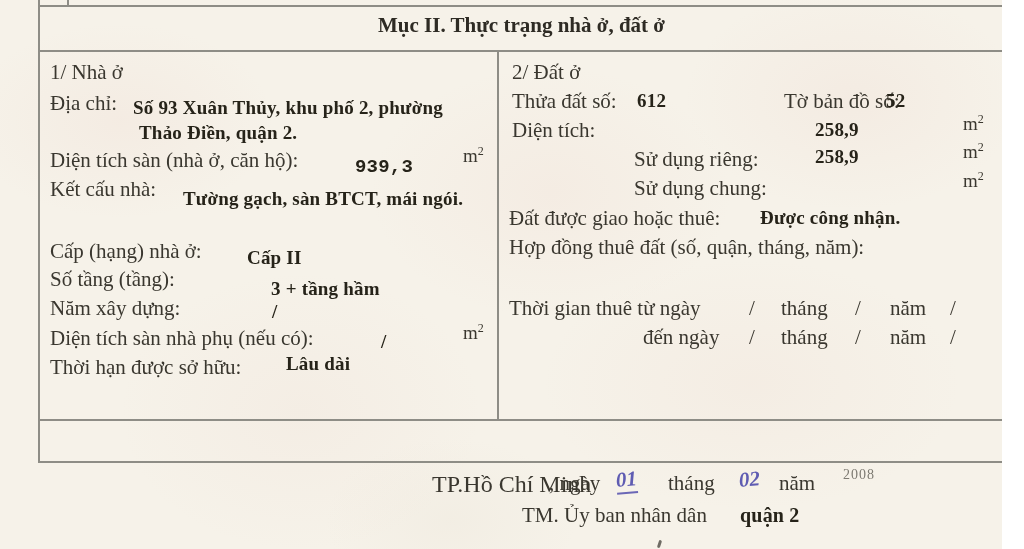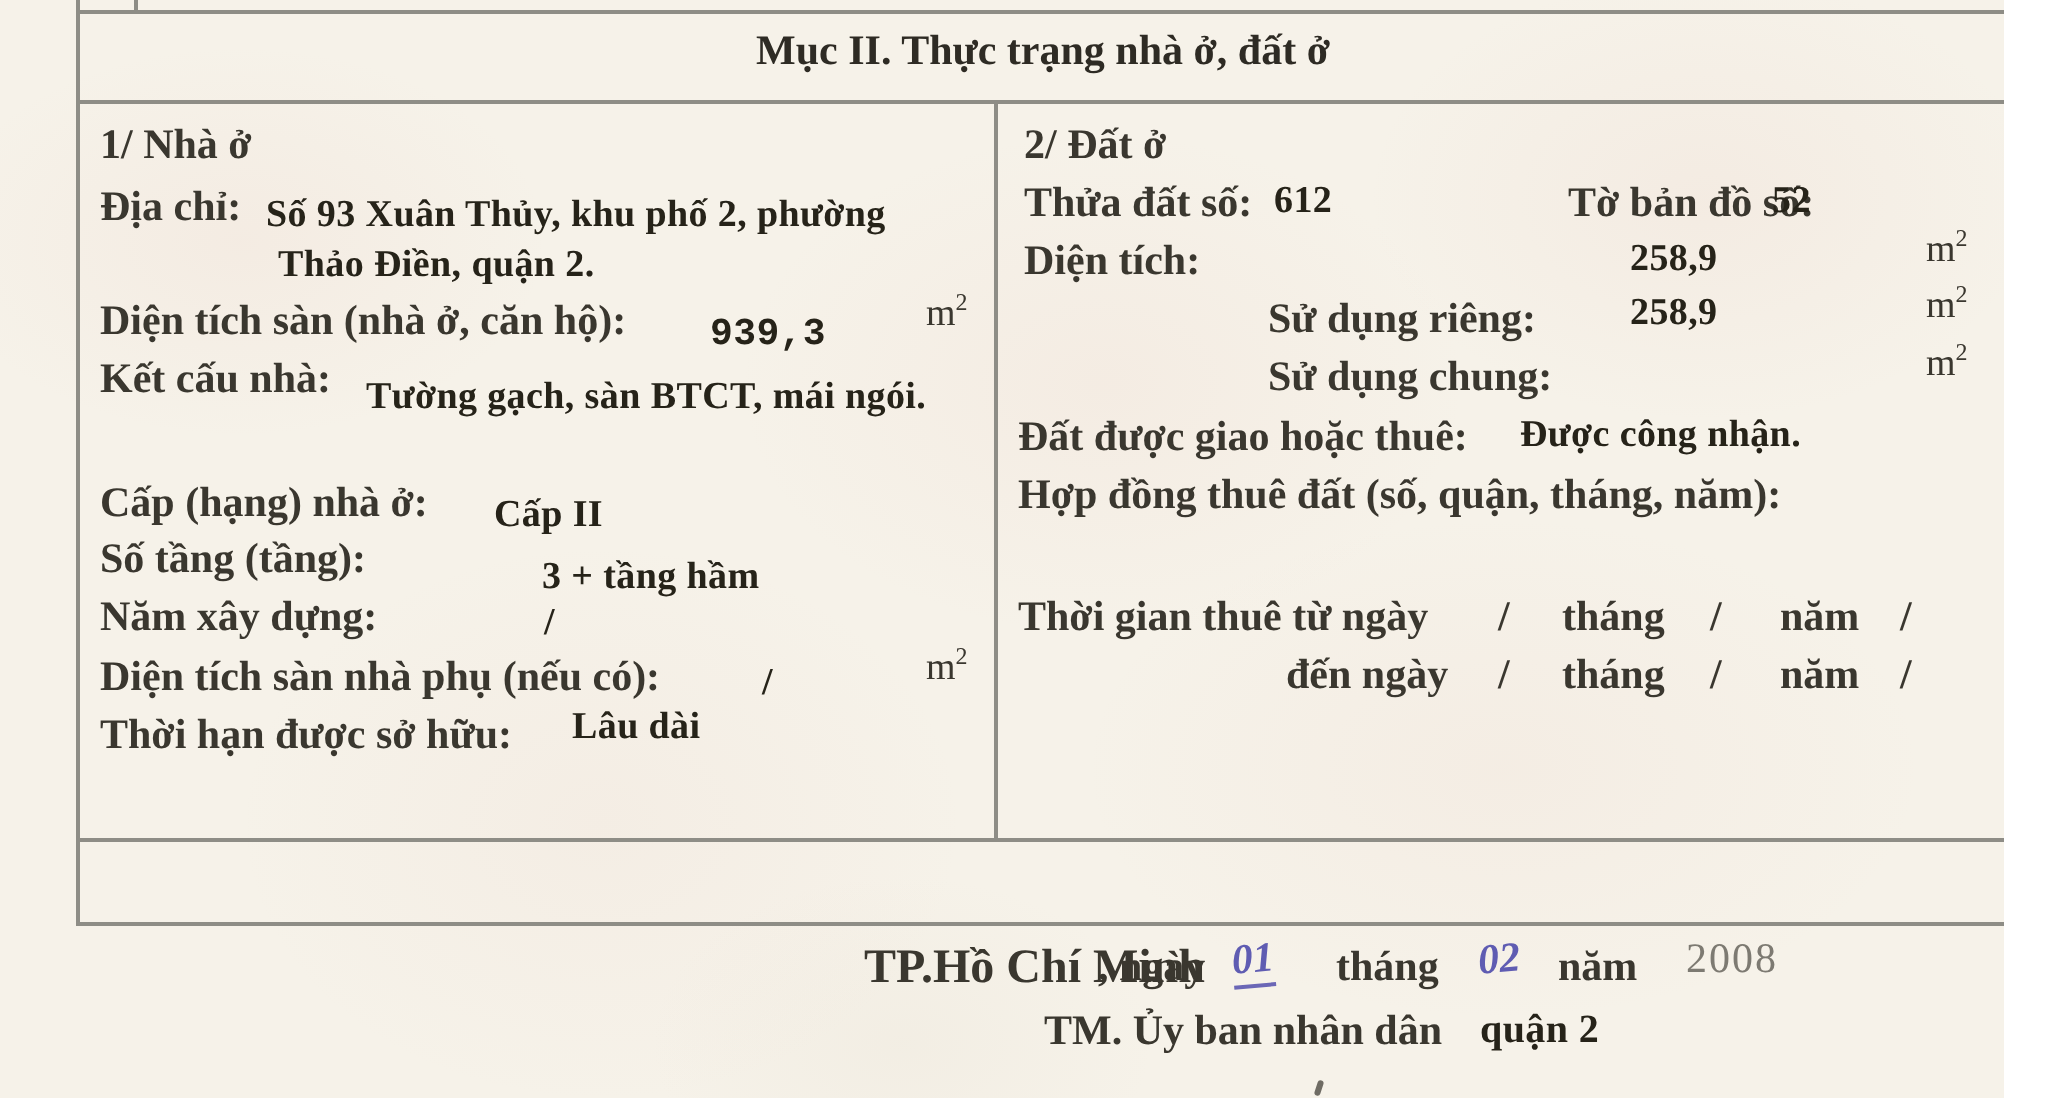--- a/index.html
+++ b/index.html
@@ -13,29 +13,29 @@
       radial-gradient(220px 140px at 12% 22%, rgba(226,178,168,0.10), transparent 70%),
       radial-gradient(260px 180px at 55% 35%, rgba(229,183,172,0.10), transparent 70%),
       radial-gradient(240px 160px at 85% 18%, rgba(224,176,166,0.10), transparent 70%),
       radial-gradient(260px 200px at 30% 75%, rgba(222,180,170,0.08), transparent 70%),
       radial-gradient(300px 180px at 75% 70%, rgba(226,184,172,0.09), transparent 70%),
       radial-gradient(180px 120px at 45% 95%, rgba(210,200,180,0.10), transparent 70%);
     overflow:hidden;
   }
   .abs{position:absolute;white-space:nowrap;}
   .rule{position:absolute;background:#8e8d86;}
-  .lbl{font-size:20px;color:#3a372f;font-weight:bold;}
+  .lbl{font-size:20px;color:#3a372f;}
   .big{font-size:21px;}
   .val{font-size:19px;font-weight:700;color:#262319;letter-spacing:0.2px;}
   .title{font-size:21px;font-weight:700;text-align:center;color:#2e2b24;}
   .unit{font-size:19px;color:#3a372f;}
   .unit sup{font-size:12px;}
   .hw{color:#5f5cb2;font-style:italic;font-weight:600;font-size:21px;display:inline-block;transform:rotate(-5deg);}
   .hw-underline{border-bottom:2px solid #6b67b6;padding-bottom:0px;}
-  .print-year{color:#7d7a72;font-size:21px;letter-spacing:1px;}
+  .print-year{color:#7d7a72;font-size:14px;letter-spacing:1px;}
   .note{font-size:20.5px;text-align:center;color:#34312a;}
   .mark{position:absolute;width:3px;height:8px;background:#6f6c64;transform:rotate(18deg);border-radius:2px;}
 </style>
 </head>
 <body>
 
 <div class="page">
 
   <div class="rule" style="left:67px;top:0;width:2px;height:6px;"></div>
   <div class="rule" style="left:38px;top:0;width:2px;height:463px;"></div>

